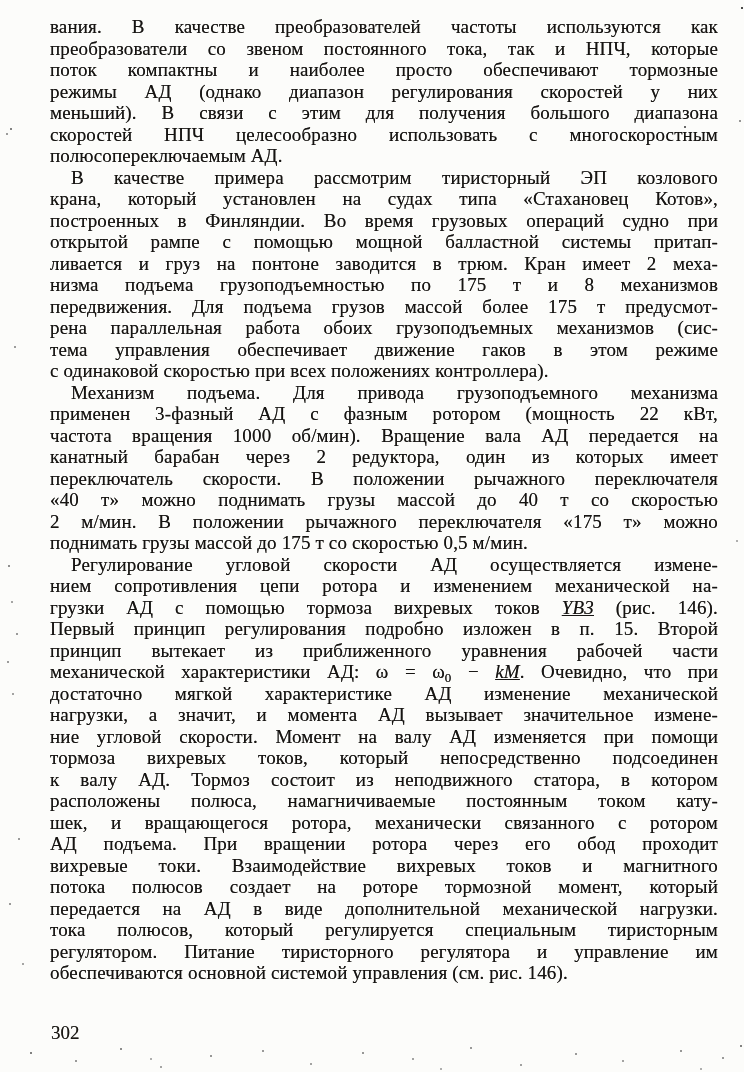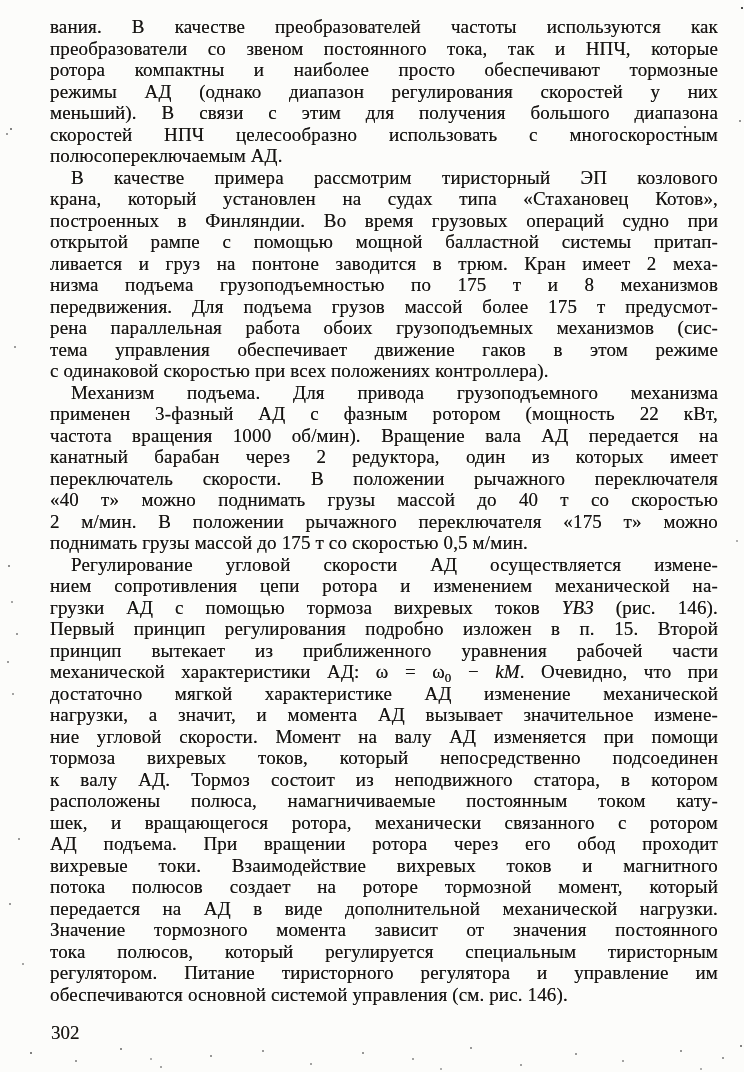--- a/index.html
+++ b/index.html
@@ -35,21 +35,21 @@
     white-space: normal;
     text-shadow: 0 0 0.5px rgba(20,18,15,0.65);
   }
   .line.last {
     text-align-last: left;
   }
   .line.first-indent {
     text-indent: 21px;
   }
   .line b { font-weight: normal; }
-  .line i { font-style: italic; }
+  .line i { font-style: italic; text-decoration: underline; }
   .line sub {
     font-size: 13px;
     vertical-align: -4px;
     line-height: 0;
   }
   .page-number {
     position: absolute;
     left: 51px;
     top: 1022px;
     font-size: 19px;
@@ -112,21 +112,21 @@
 </style>
 </head>
 <body style="background: rgb(252, 252, 250);">
 
 <div class="scan-page">
   <div class="noise-dot"></div>
   <div class="noise-bottom"></div>
   <div class="text-block" style="color: rgb(22, 20, 18);">
       <div class="line">вания. В качестве преобразователей частоты используются как</div>
       <div class="line">преобразователи со звеном постоянного тока, так и НПЧ, которые</div>
-      <div class="line">ротора компактны и наиболее просто обеспечивают тормозные</div>
+      <div class="line">поток компактны и наиболее просто обеспечивают тормозные</div>
       <div class="line">режимы АД (однако диапазон регулирования скоростей у них</div>
       <div class="line">меньший). В связи с этим для получения большого диапазона</div>
       <div class="line">скоростей НПЧ целесообразно использовать с многоскоростным</div>
       <div class="line last">полюсопереключаемым АД.</div>
       <div class="line first-indent">В качестве примера рассмотрим тиристорный ЭП козлового</div>
       <div class="line">крана, который установлен на судах типа «Стахановец Котов»,</div>
       <div class="line">построенных в Финляндии. Во время грузовых операций судно при</div>
       <div class="line">открытой рампе с помощью мощной балластной системы притап-</div>
       <div class="line">ливается и груз на понтоне заводится в трюм. Кран имеет 2 меха-</div>
       <div class="line">низма подъема грузоподъемностью по 175 т и 8 механизмов</div>
@@ -152,19 +152,18 @@
       <div class="line">нагрузки, а значит, и момента АД вызывает значительное измене-</div>
       <div class="line">ние угловой скорости. Момент на валу АД изменяется при помощи</div>
       <div class="line">тормоза вихревых токов, который непосредственно подсоединен</div>
       <div class="line">к валу АД. Тормоз состоит из неподвижного статора, в котором</div>
       <div class="line">расположены полюса, намагничиваемые постоянным током кату-</div>
       <div class="line">шек, и вращающегося ротора, механически связанного с ротором</div>
       <div class="line">АД подъема. При вращении ротора через его обод проходит</div>
       <div class="line">вихревые токи. Взаимодействие вихревых токов и магнитного</div>
       <div class="line">потока полюсов создает на роторе тормозной момент, который</div>
       <div class="line">передается на АД в виде дополнительной механической нагрузки.</div>
-      <div class="line">Значение тормозного момента зависит от значения постоянного</div>
       <div class="line">тока полюсов, который регулируется специальным тиристорным</div>
       <div class="line">регулятором. Питание тиристорного регулятора и управление им</div>
       <div class="line last">обеспечиваются основной системой управления (см. рис. 146).</div>
     </div>
   <div class="page-number">302</div>
 </div>
 
 </body></html>

